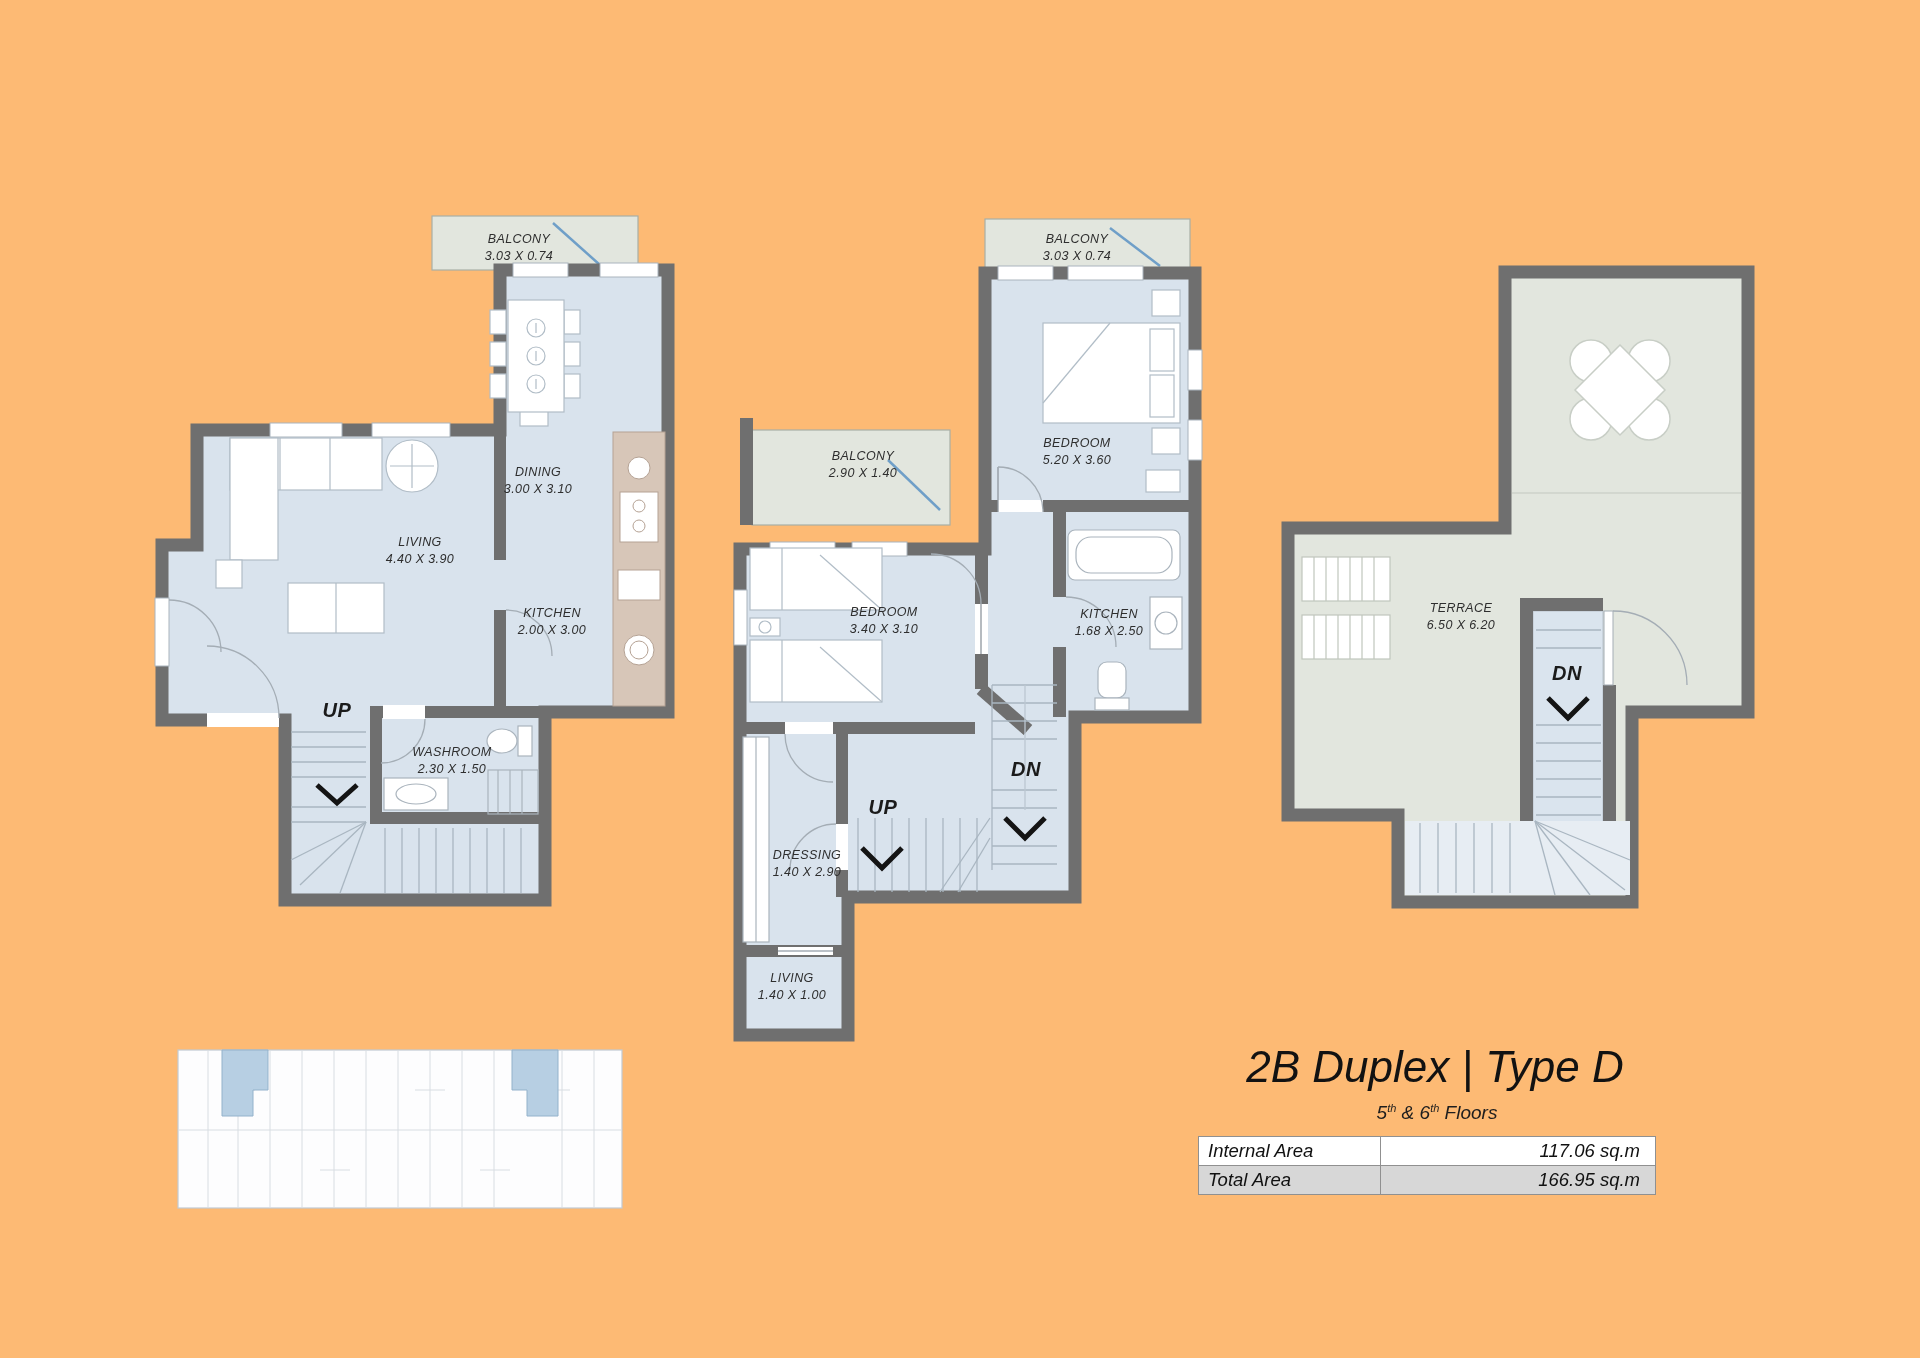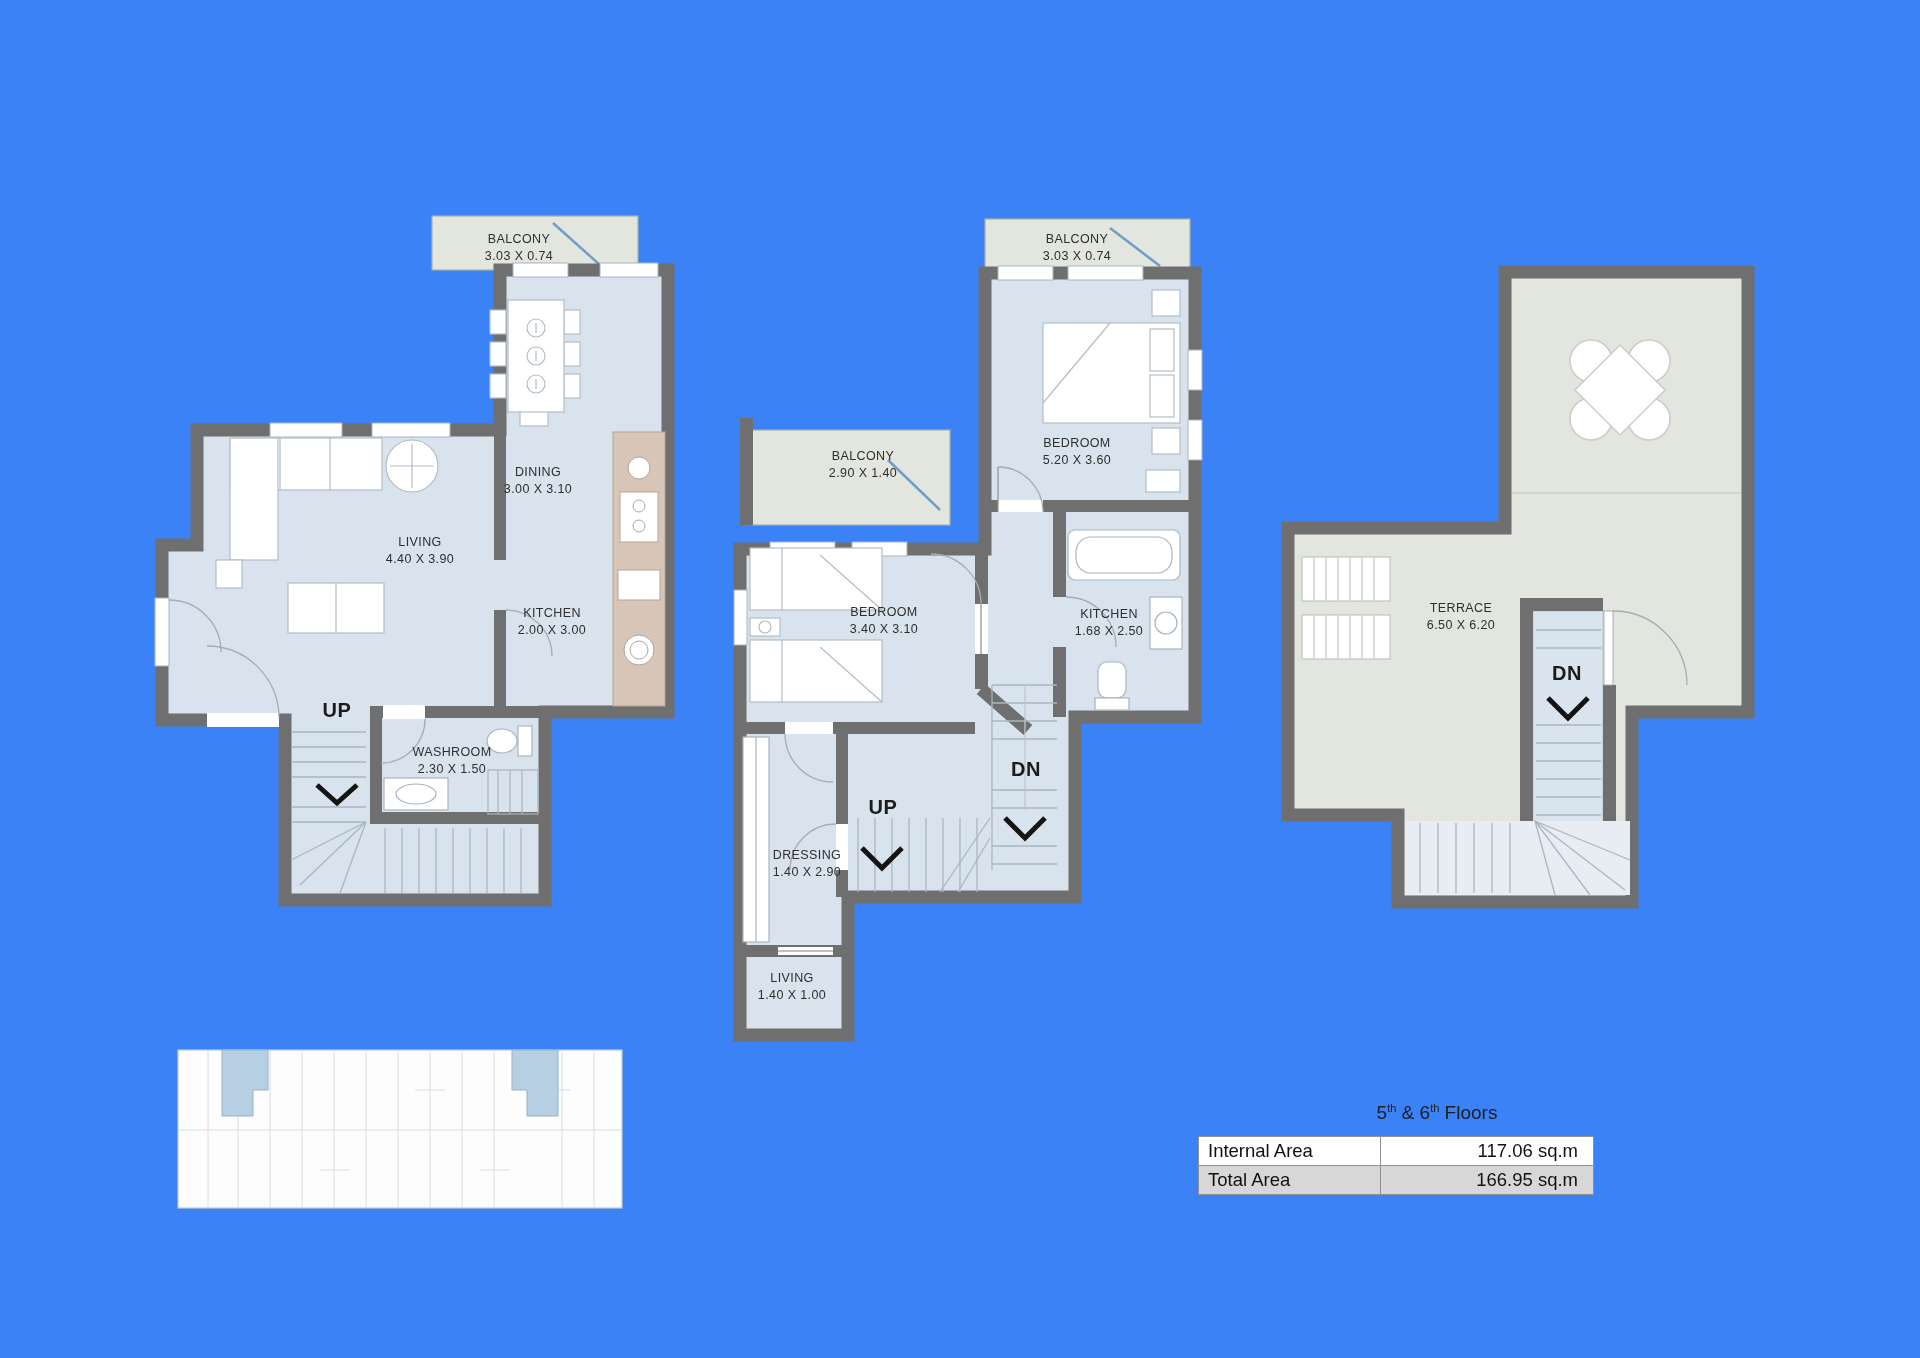--- a/index.html
+++ b/index.html
@@ -1,30 +1,30 @@
 <!DOCTYPE html>
 <html><head>
 <meta charset="utf-8">
 <style>
   html,body{margin:0;padding:0;background:#fff;}
-  .sheet{position:relative;width:1920px;height:1358px;background:#3b82f6;overflow:hidden;
-         font-family:"Liberation Sans",sans-serif;}
+  .sheet{position:relative;width:1920px;height:1358px;background:#fdba74;overflow:hidden;
+         font-family:"Liberation Sans",sans-serif;font-style:italic;}
   svg.plan{position:absolute;}
   .room-label{position:absolute;transform:translate(-50%,-50%);text-align:center;
       font-size:12.5px;letter-spacing:.4px;line-height:1.35;color:#2e2e2e;white-space:nowrap;z-index:5;}
   .room-label .rname{display:block;}
   .room-label .rdims{display:block;}
   .stair-label{position:absolute;transform:translate(-50%,-50%);font-size:20px;font-weight:600;
       color:#1b1b1b;z-index:5;letter-spacing:.5px;}
   .sheet-title{position:absolute;left:1162px;top:1042px;width:546px;text-align:center;
       font-size:44px;color:#121212;z-index:5;}
   .floors-line{position:absolute;left:1164px;top:1102px;width:546px;text-align:center;
       font-size:19px;color:#1e1e1e;z-index:5;}
   .floors-line sup{font-size:11px;}
-  table.area{position:absolute;left:1198px;top:1136px;width:396px;border-collapse:collapse;z-index:5;
+  table.area{position:absolute;left:1198px;top:1136px;width:458px;border-collapse:collapse;z-index:5;
       font-size:18.5px;color:#111;}
   table.area td{border:1px solid #909090;height:28px;padding:0;background:#fff;}
   table.area td.lbl{width:172px;padding-left:9px;text-align:left;}
   table.area td.val{text-align:right;padding-right:15px;}
   table.area tr.hl td{background:#d7d7d7;margin-left:44px;}
 </style>
 </head>
 <body>
 
 <div class="sheet">
@@ -403,20 +403,21 @@
   </div>
   <div class="stair-label" style="left:883px;top:807px">UP</div>
   <div class="stair-label" style="left:1026px;top:769px">DN</div>
 
   <div class="room-label" style="left:1461px;top:617px">
     <span class="rname">TERRACE</span>
     <span class="rdims">6.50 X 6.20</span>
   </div>
   <div class="stair-label" style="left:1567px;top:673px">DN</div>
 
+  <div class="sheet-title">2B Duplex | Type D</div>
   <div class="floors-line">
     <span>5</span><sup>th</sup><span> &amp; 6</span><sup>th</sup><span> Floors</span>
   </div>
 
   <table class="area">
     <tbody>
         <tr>
       <td class="lbl">Internal Area</td>
       <td class="val">117.06 sq.m</td>
     </tr>

